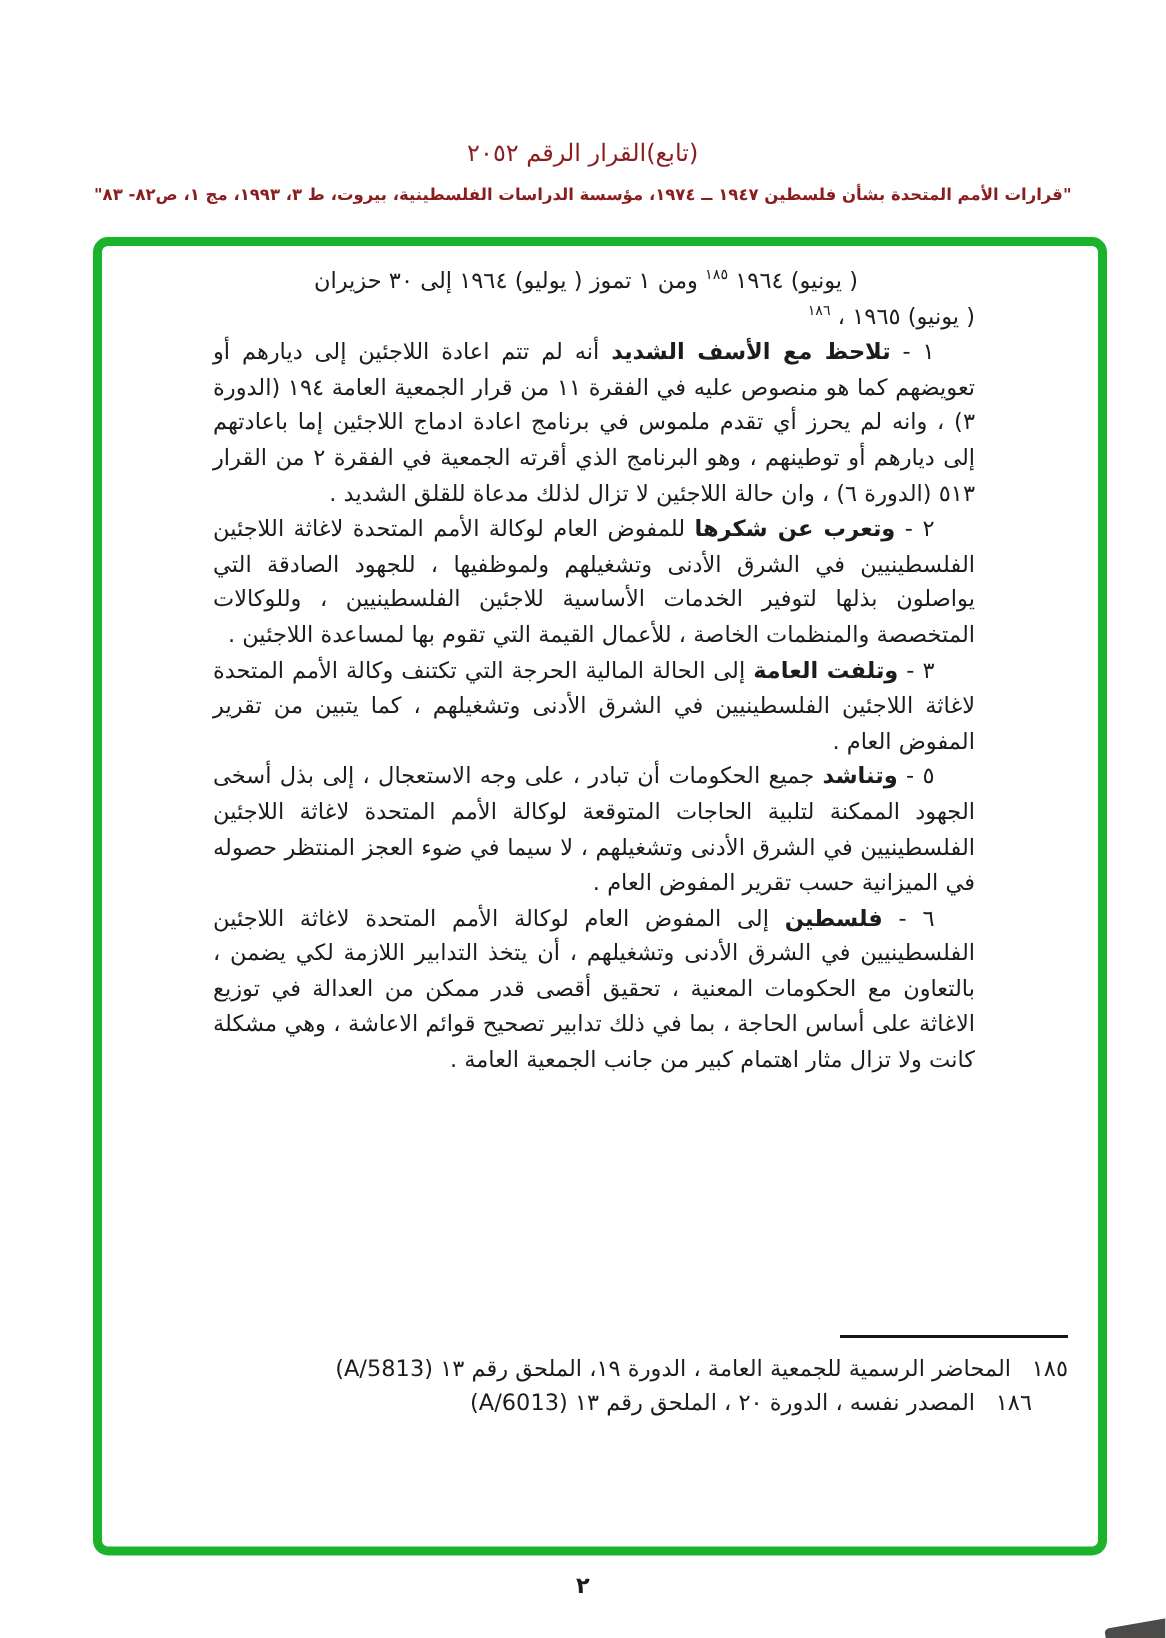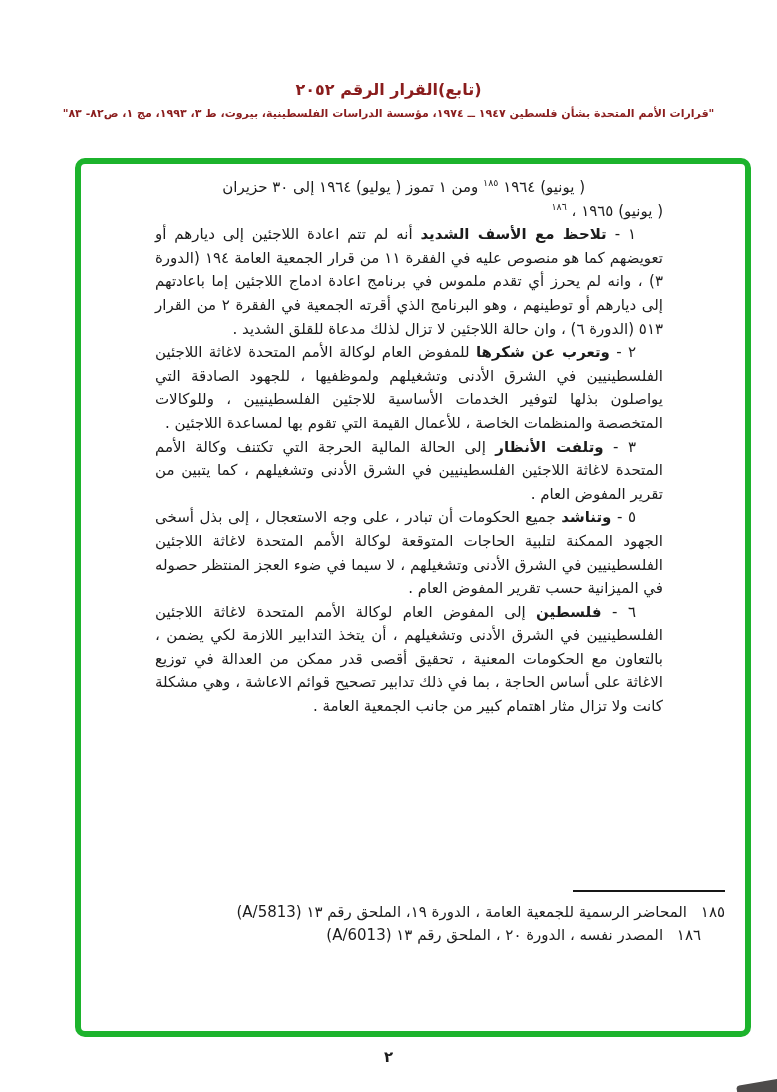--- a/index.html
+++ b/index.html
@@ -14,31 +14,30 @@
     background:#ffffff;
     overflow:hidden;
     font-family:"DejaVu Sans",sans-serif;
     color:var(--body-text);
   }
   
   .header{
     position:absolute;top:80px;left:0;width:100%;
     text-align:center;direction:rtl;color:var(--header-red);
   }
-  .doc-title{font-size:16px;font-weight:bold;margin:0;}
+  .doc-title{font-size:16px;font-weight:normal;margin:12px;}
   .doc-source{font-size:11px;font-weight:bold;margin-top:8px;}
   
   .frame{
     position:absolute;left:62px;top:158px;
     width:676px;height:879px;
     box-sizing:border-box;
     border:6px solid var(--border-green);
     border-radius:10px;
     background:#ffffff;
-    margin-left:13px;
   }
   
   .content{
     position:absolute;top:12px;right:82px;width:508px;
     direction:rtl;text-align:justify;
     font-size:15px;line-height:23.6px;
   }
   .intro-line-1{text-align:right;padding-right:78px;}
   .intro-line-2{text-align:right;padding-left:70px;}
   .content sup{font-size:9.5px;line-height:0;}
@@ -99,21 +98,21 @@
       </p>
 
       <p class="para">
         <span>٢ -</span>
         <b>وتعرب عن شكرها</b>
         <span>للمفوض العام لوكالة الأمم المتحدة لاغاثة اللاجئين الفلسطينيين في الشرق الأدنى وتشغيلهم ولموظفيها ، للجهود الصادقة التي يواصلون بذلها لتوفير الخدمات الأساسية للاجئين الفلسطينيين ، وللوكالات المتخصصة والمنظمات الخاصة ، للأعمال القيمة التي تقوم بها لمساعدة اللاجئين .</span>
       </p>
 
       <p class="para">
         <span>٣ -</span>
-        <b>وتلفت الأنظار</b>
+        <b>وتلفت العامة</b>
         <span>إلى الحالة المالية الحرجة التي تكتنف وكالة الأمم المتحدة لاغاثة اللاجئين الفلسطينيين في الشرق الأدنى وتشغيلهم ، كما يتبين من تقرير المفوض العام .</span>
       </p>
 
 
       <p class="para">
         <span>٥ -</span>
         <b>وتناشد</b>
         <span>جميع الحكومات أن تبادر ، على وجه الاستعجال ، إلى بذل أسخى الجهود الممكنة لتلبية الحاجات المتوقعة لوكالة الأمم المتحدة لاغاثة اللاجئين الفلسطينيين في الشرق الأدنى وتشغيلهم ، لا سيما في ضوء العجز المنتظر حصوله في الميزانية حسب تقرير المفوض العام .</span>
       </p>
 

